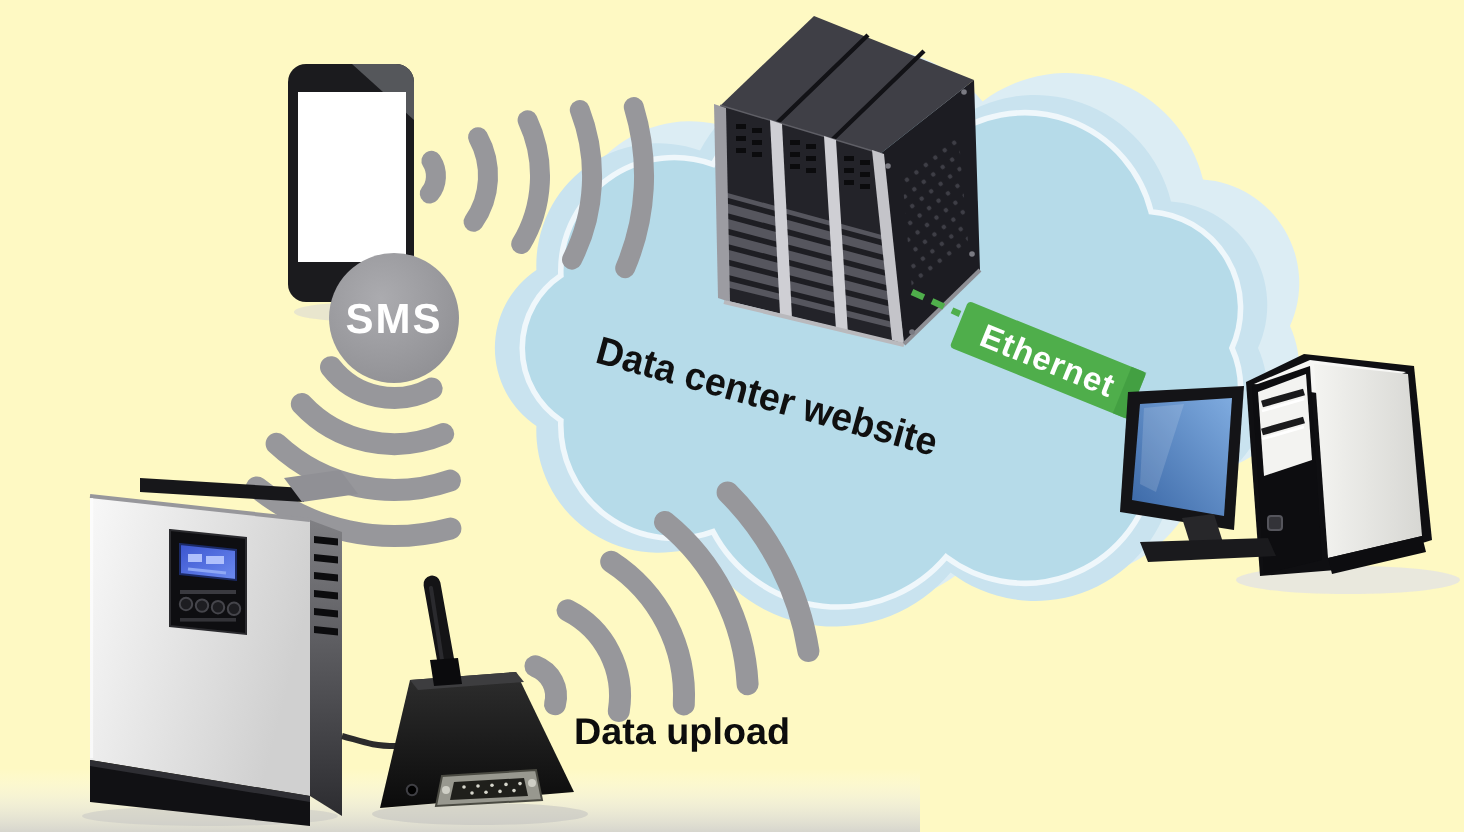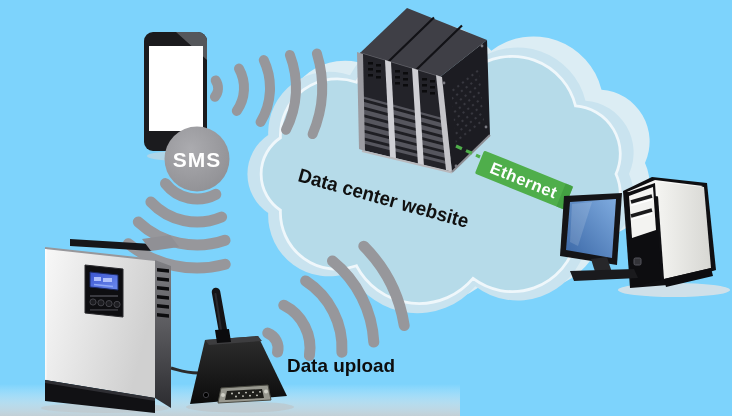--- a/index.html
+++ b/index.html
@@ -1,16 +1,16 @@
 <!DOCTYPE html>
 <html><head>
 <meta charset="utf-8">
 <style>
   html,body{margin:0;padding:0;background:#ffffff;}
-  .stage{position:relative;width:732px;height:416px;background:#7dd3fc;overflow:hidden;
+  .stage{position:relative;width:732px;height:416px;background:#fef9c3;overflow:hidden;
          font-family:"Liberation Sans", sans-serif;}
   svg{display:block;}
   text{font-family:"Liberation Sans", sans-serif;font-weight:bold;}
 </style>
 </head>
 <body>
 
 <div class="stage">
 <svg width="732" height="416" viewBox="0 0 732 416">
   <defs>

